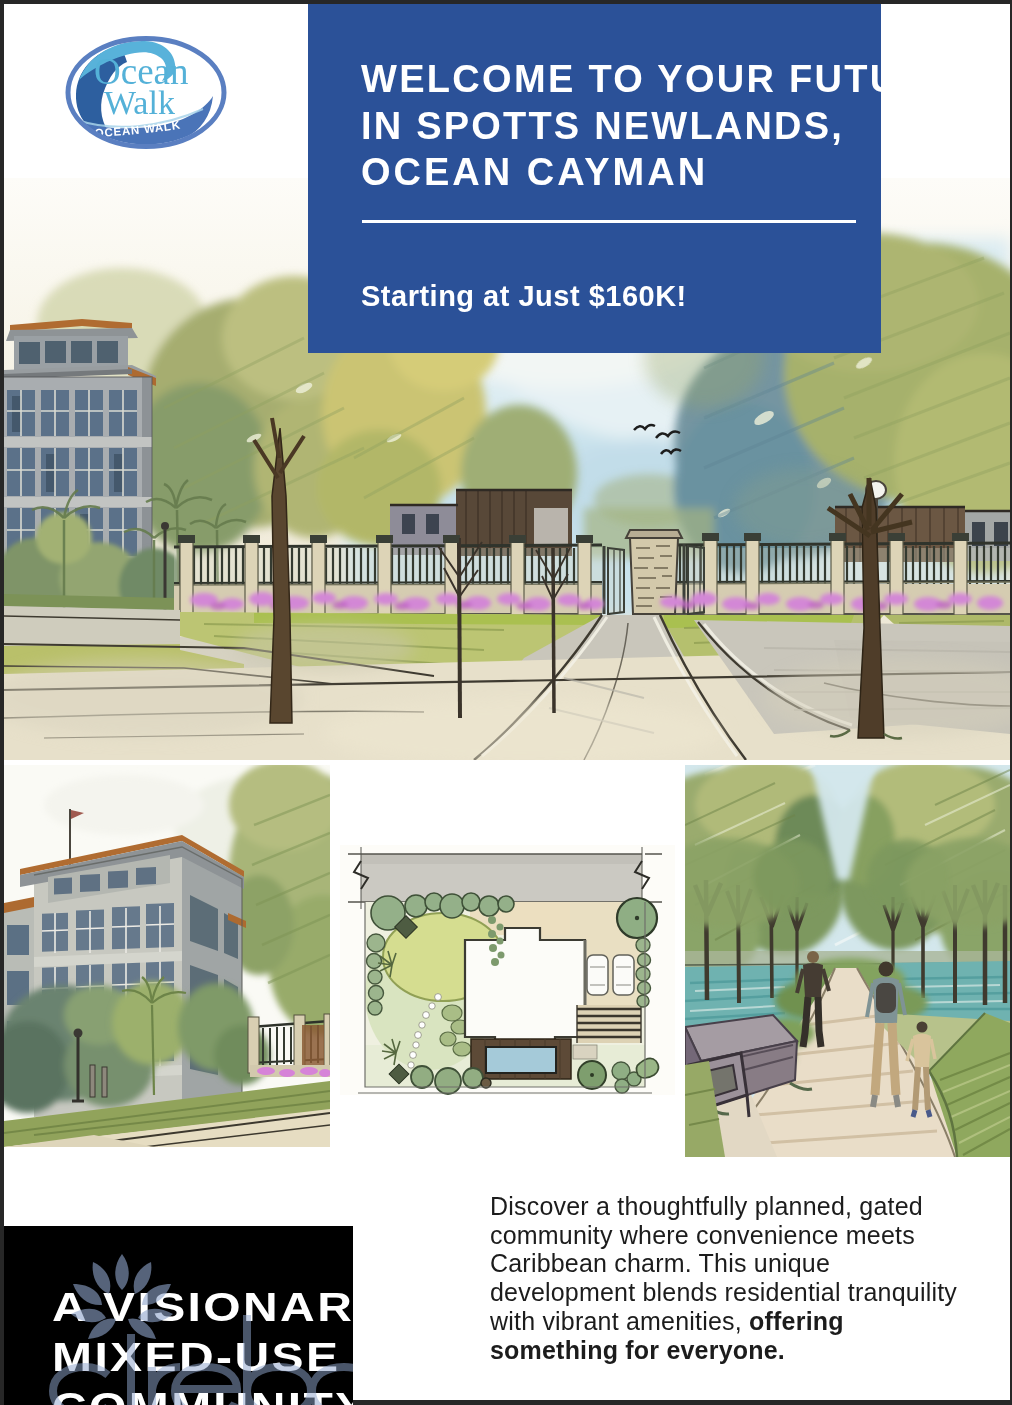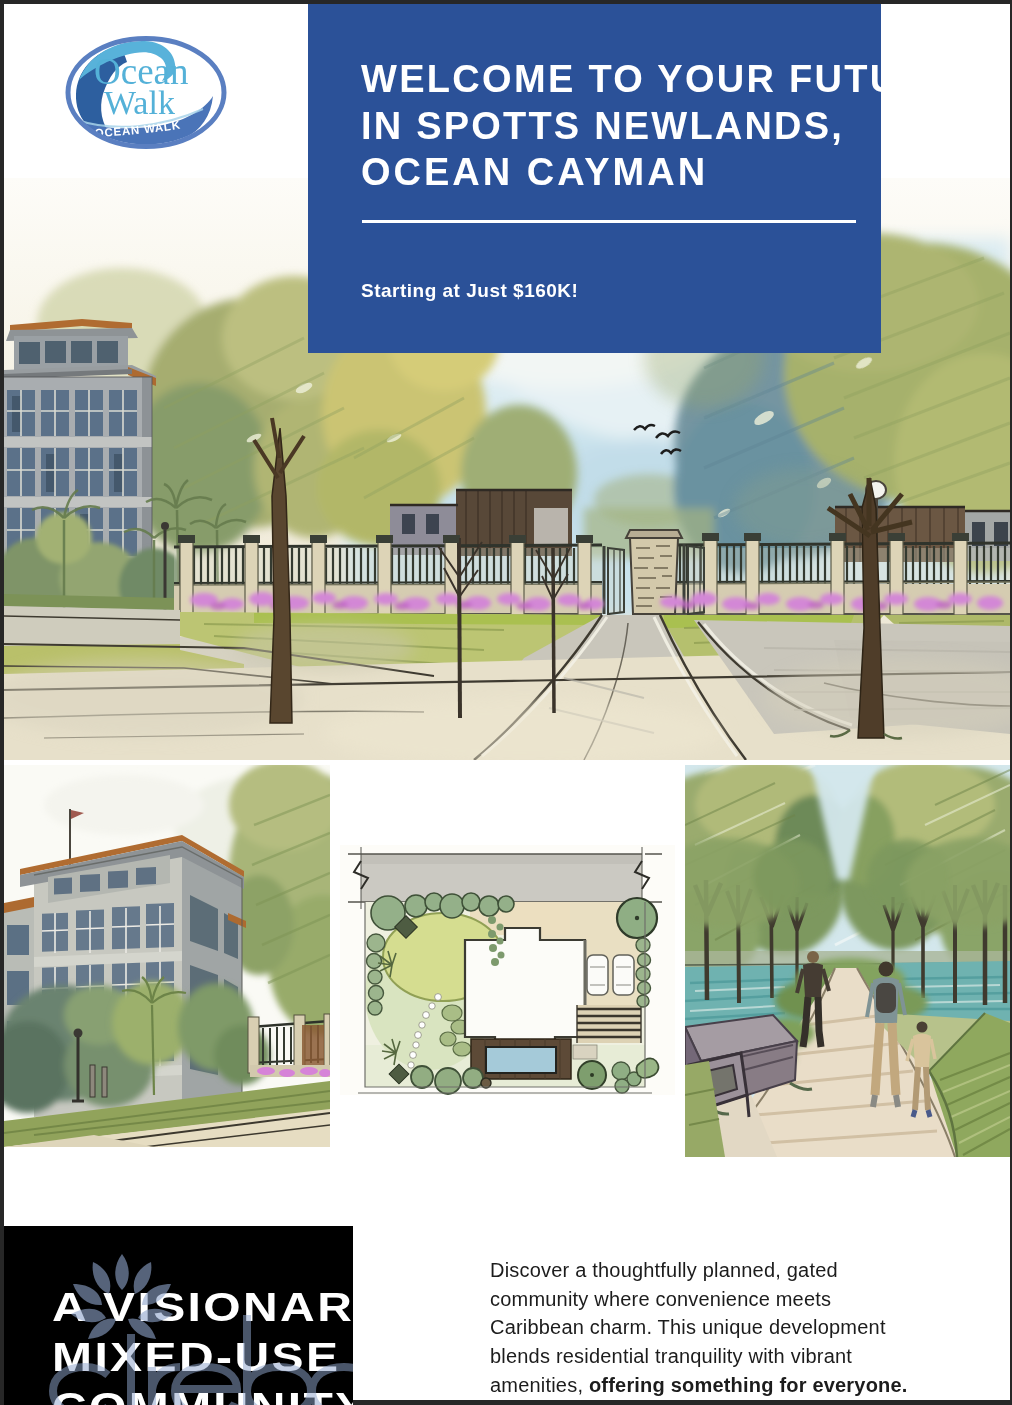--- a/index.html
+++ b/index.html
@@ -5,24 +5,24 @@
 html,body{margin:0;padding:0}
 body{width:1012px;height:1405px;position:relative;background:#272727;font-family:"Liberation Sans",sans-serif;overflow:hidden}
 #page{position:absolute;left:4px;top:4px;width:1006px;height:1396px;background:#ffffff}
 #banner{position:absolute;left:308px;top:4px;width:573px;height:349px;background:#2b5198}
 #banner .hl{position:absolute;left:53px;top:52px;width:660px;color:#fff;font-weight:bold;font-size:38px;line-height:46.5px;white-space:nowrap}
 #banner .hl .l1{letter-spacing:2.3px}
 #banner .hl .l2{letter-spacing:2.2px}
 #banner .hl .l3{letter-spacing:3.0px}
 #banner .rule{position:absolute;left:54px;top:216px;width:494px;height:2.5px;background:#fff}
 #banner .sub1{position:absolute;left:53px;top:244px;color:#fff;font-size:27px;letter-spacing:0.5px}
-#banner .sub2{position:absolute;left:53px;top:276px;color:#fff;font-size:19px;font-weight:bold;letter-spacing:0.5px}
+#banner .sub2{position:absolute;left:53px;top:276px;color:#fff;font-size:29px;font-weight:bold;letter-spacing:0.5px}
 #bluebox{position:absolute;left:4px;top:1226px;width:349px;height:237px;background:#000000;overflow:hidden}
 #bluebox .big{position:absolute;left:48px;top:56px;color:#fff;font-weight:bold;font-size:40px;line-height:50px;letter-spacing:2px;transform:scaleX(1.2);transform-origin:0 0;white-space:nowrap}
-#para{position:absolute;left:490px;top:1256px;width:480px;color:#1c1c1c;font-size:20px;line-height:28.7px;letter-spacing:0.2px}
+#para{position:absolute;left:490px;top:1192px;width:480px;color:#1c1c1c;font-size:25px;line-height:28.7px;letter-spacing:0.2px}
 svg{position:absolute;display:block}
 </style>
 </head>
 <body>
 
 <div id="page"></div>
 
 <svg id="mainillo" style="left:4px;top:178px" width="1006" height="582" viewBox="0 0 1006 582">
 <defs>
 <filter id="b8" x="-30%" y="-30%" width="160%" height="160%">

